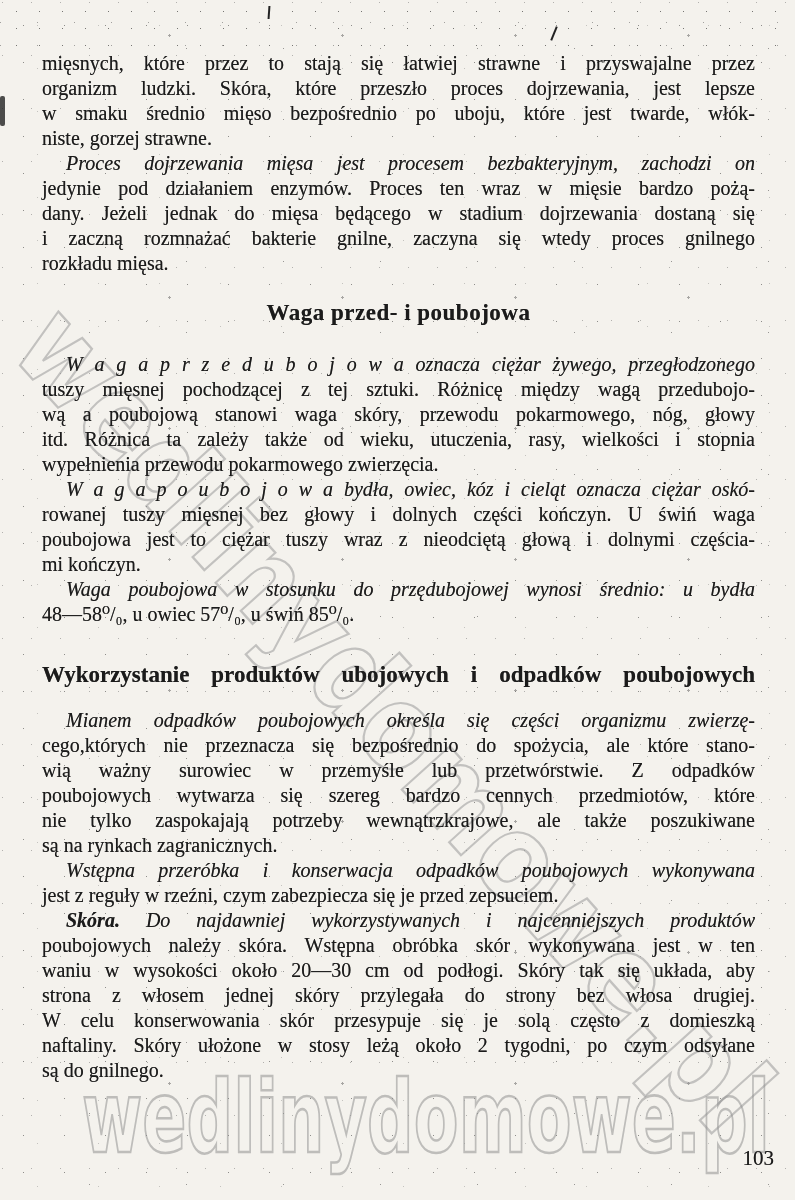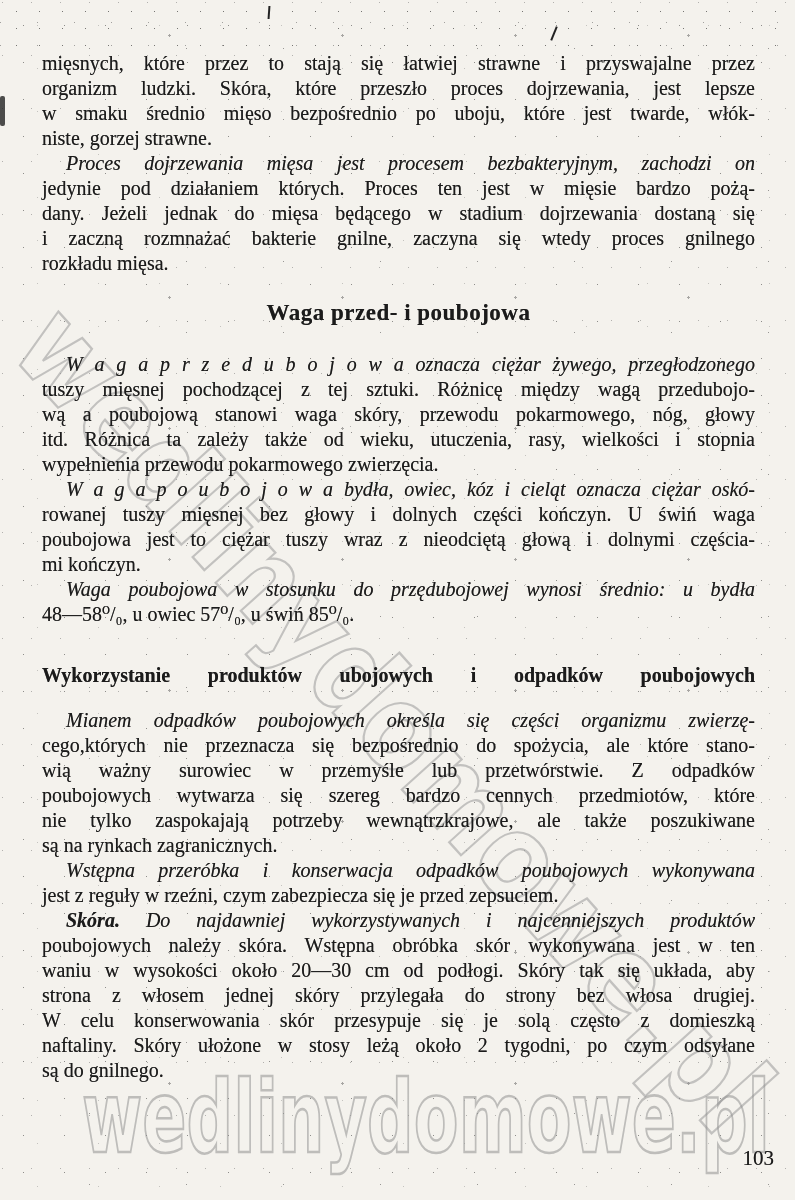--- a/index.html
+++ b/index.html
@@ -35,21 +35,21 @@
   
   .text-block{position:absolute;left:42px;top:51px;width:713px;color:var(--ink,#1b1b1b);
     font-size:20px;text-shadow:0 0 .5px rgba(10,10,10,.55);}
   .para{margin:0;}
   .ln{line-height:25px;height:25px;text-align:justify;text-align-last:justify;white-space:normal;}
   .ln-last{text-align-last:left;}
   .indent .ln:first-child{text-indent:24px;font-style:italic;}
   .heading{font-weight:bold;line-height:30px;color:var(--ink,#141414);
     text-shadow:0 0 .6px rgba(10,10,10,.6);}
   .heading-1{font-size:23px;text-align:center;margin:22px 0 24px 0;letter-spacing:.5px;}
-  .heading-2{font-size:20px;text-align:justify;text-align-last:justify;margin:33px 0 18px 0;}
+  .heading-2{font-size:23px;text-align:justify;text-align-last:justify;margin:33px 0 18px 0;}
   .page-number{position:absolute;left:728px;top:1146px;width:46px;font-size:21px;
     color:var(--ink,#1b1b1b);text-align:right;text-shadow:0 0 .5px rgba(10,10,10,.5);}
 </style>
 </head>
 <body>
 
 <div class="page">
 
   <div class="noise"></div>
   <div class="noise-top"></div>
@@ -64,21 +64,21 @@
 
   <main class="text-block">
     <div class="para">
         <div class="ln">mięsnych, które przez to stają się łatwiej strawne i przyswajalne przez</div>
         <div class="ln">organizm ludzki. Skóra, które przeszło proces dojrzewania, jest lepsze</div>
         <div class="ln">w smaku średnio mięso bezpośrednio po uboju, które jest twarde, włók-</div>
         <div class="ln ln-last">niste, gorzej strawne.</div>
       </div>
     <div class="para indent">
         <div class="ln">Proces dojrzewania mięsa jest procesem bezbakteryjnym, zachodzi on</div>
-        <div class="ln">jedynie pod działaniem których. Proces ten jest w mięsie bardzo pożą-</div>
+        <div class="ln">jedynie pod działaniem enzymów. Proces ten wraz w mięsie bardzo pożą-</div>
         <div class="ln">dany. Jeżeli jednak do mięsa będącego w stadium dojrzewania dostaną się</div>
         <div class="ln">i zaczną rozmnażać bakterie gnilne, zaczyna się wtedy proces gnilnego</div>
         <div class="ln ln-last">rozkładu mięsa.</div>
       </div>
 
     <h1 class="heading heading-1">Waga przed- i poubojowa</h1>
 
     <div class="para indent">
         <div class="ln">W a g a   p r z e d u b o j o w a   oznacza ciężar żywego, przegłodzonego</div>
         <div class="ln">tuszy mięsnej pochodzącej z tej sztuki. Różnicę między wagą przedubojo-</div>

